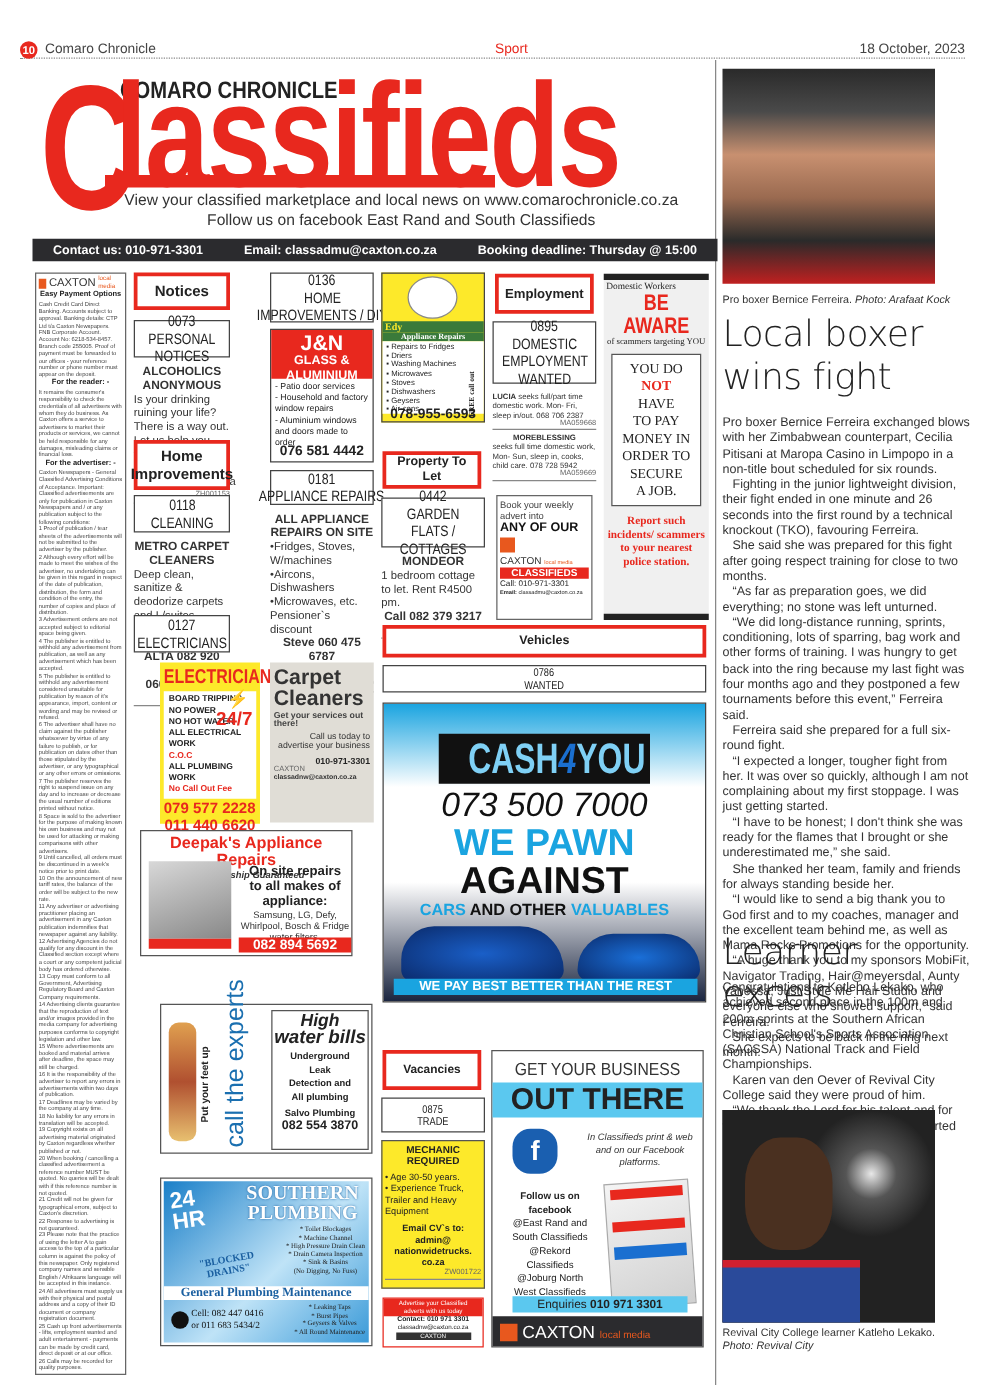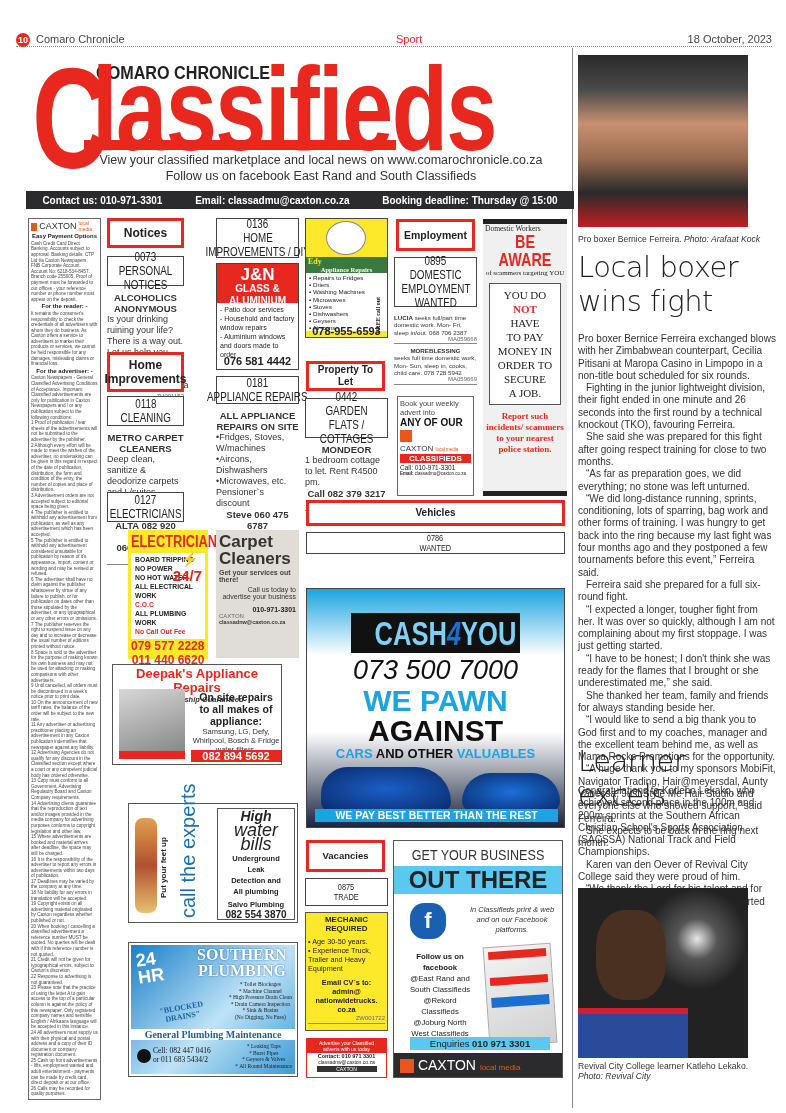--- a/index.html
+++ b/index.html
@@ -196,21 +196,21 @@
 </div>
 
 <div class="abs" style="top:803px;left:128px;width:170px;height:120px;border:1px solid #555">
   <div style="position:absolute;left:4px;top:4px;width:80px;height:110px">
     <div style="position:absolute;left:2px;top:10px;width:22px;height:95px;background:linear-gradient(180deg,#e0a050,#b05030,#e8c070);border-radius:8px"></div>
     <div style="position:absolute;left:26px;top:90px;font-size:8px;transform:rotate(-90deg);transform-origin:left top;white-space:nowrap;font-weight:bold">Put your feet up</div>
     <div style="position:absolute;left:44px;top:110px;font-size:20px;color:#1a6fb0;transform:rotate(-90deg);transform-origin:left top;white-space:nowrap">call the experts</div>
   </div>
   <div style="position:absolute;left:88px;top:4px;width:78px;height:112px;border:1px solid #555;text-align:center">
     <div style="font-style:italic;font-weight:bold;font-size:14px;line-height:14px">High</div>
-    <div style="font-style:italic;font-weight:normal;font-size:18px;line-height:14px">water bills</div>
+    <div style="font-style:italic;font-weight:bold;font-size:15px;line-height:14px">water bills</div>
     <div id="salvo-list" style="font-size:7.5px;font-weight:bold;line-height:11px;margin-top:2px">
         <div>Underground</div>
         <div>Leak</div>
         <div>Detection and</div>
         <div>All plumbing</div>
       </div>
     <div style="font-size:7.5px;font-weight:bold;margin-top:3px">Salvo Plumbing</div>
     <div style="font-size:10px;font-weight:bold">082 554 3870</div>
   </div>
 </div>
@@ -322,21 +322,21 @@
     </div>
   <div style="color:#e8281e;font-weight:bold;font-size:9px;line-height:11px;padding:0 2px">Report such incidents/ scammers to your nearest police station.</div>
 </div>
 
 <div class="abs redbox" style="top:500px;left:306px;width:259px;height:26px;font-size:10px">Vehicles</div>
 <div class="abs catbox" style="top:532px;left:306px;width:259px;height:22px;font-size:9px;line-height:10px">
   <span>0786</span>
     <span>WANTED</span>
 </div>
 
-<div class="abs" style="top:588px;left:306px;width:259px;height:240px;background:linear-gradient(180deg,#1aa4e0 0%,#ffffff 28%,#ffffff 60%,#1a2540 100%);border:1px solid #444">
+<div class="abs" style="top:562px;left:306px;width:259px;height:240px;background:linear-gradient(180deg,#1aa4e0 0%,#ffffff 28%,#ffffff 60%,#1a2540 100%);border:1px solid #444">
   <div style="position:absolute;left:44px;top:24px;width:169px;height:40px;background:#111;color:#7fd0f5;font-weight:bold;font-size:34px;line-height:40px;text-align:center;transform-origin:center">
     <span style="display:inline-block;transform:scaleX(0.75)"><span>CASH</span><span style="color:#1a6fd0;font-style:italic">4</span><span>YOU</span></span>
   </div>
   <div style="position:absolute;left:0;top:66px;width:100%;text-align:center;font-style:italic;font-size:27px;color:#111">073 500 7000</div>
   <div style="position:absolute;left:0;top:96px;width:100%;text-align:center;font-weight:bold;font-size:30px;color:#1aa4e0;line-height:32px">WE PAWN</div>
   <div style="position:absolute;left:0;top:126px;width:100%;text-align:center;font-weight:bold;font-size:30px;color:#111;line-height:32px">AGAINST</div>
   <div style="position:absolute;left:0;top:158px;width:100%;text-align:center;font-weight:bold;font-size:13px;line-height:14px">
     <span style="color:#1aa4e0">CARS</span> <span style="color:#111">AND OTHER</span> <span style="color:#1aa4e0">VALUABLES</span>
   </div>
   <div style="position:absolute;left:14px;top:178px;width:130px;height:44px;background:radial-gradient(ellipse at center,#1a5fc8,#0a2a6a);border-radius:30px 40px 10px 10px"></div>

